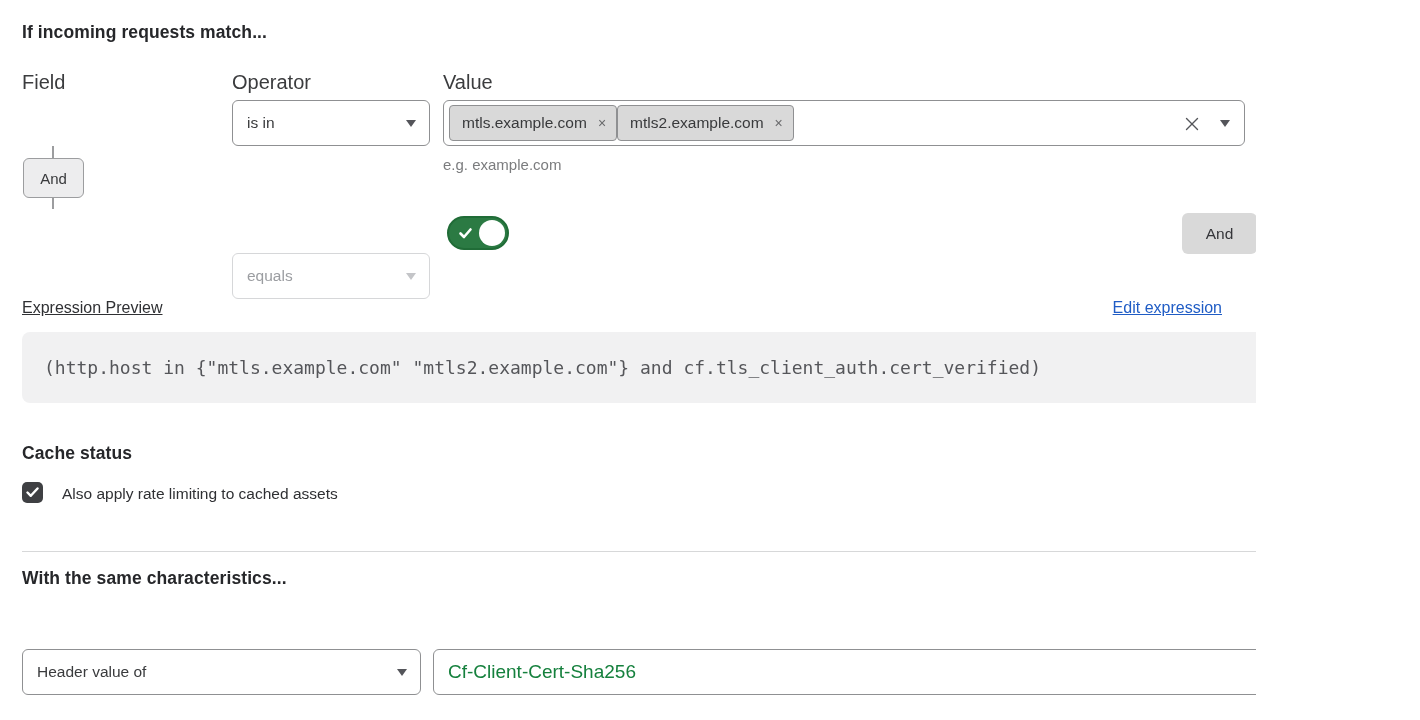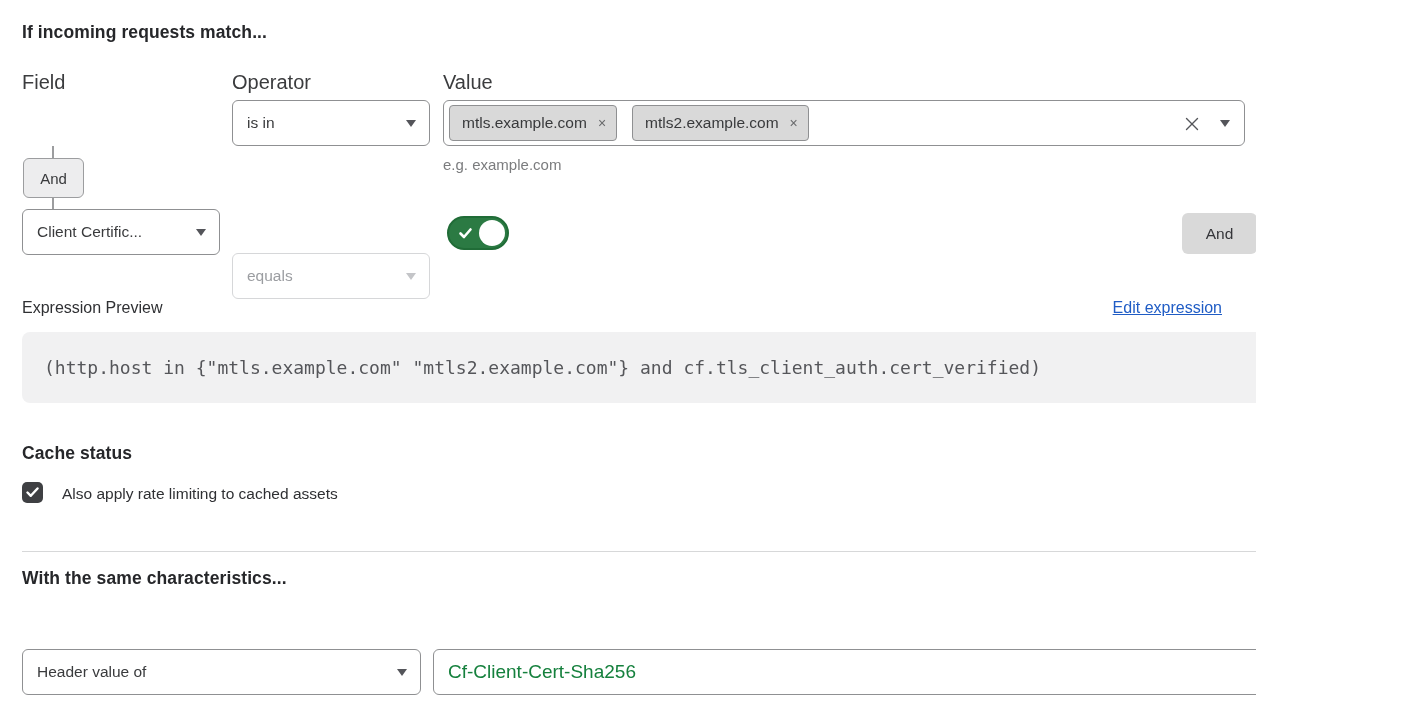--- a/index.html
+++ b/index.html
@@ -12,21 +12,21 @@
   .select { position:absolute; height:46px; background:#fff; border:1px solid #8f9092;
             border-radius:6px; box-sizing:border-box; display:flex; align-items:center;
             padding:0 34px 0 14px; font-size:15.5px; color:#3a3b3d; cursor:pointer; white-space:nowrap; overflow:hidden; }
   .chev { position:absolute; right:13px; top:50%; margin-top:-3px; width:0; height:0;
           border-left:5.5px solid transparent; border-right:5.5px solid transparent; border-top:7px solid #54555a; }
   .select.disabled { border-color:#d6d7d9; color:#9b9da1; cursor:default;margin-top:44px; }
   .select.disabled .chev { border-top-color:#c4c5c8; }
 
   .valuebox { position:absolute; left:443px; top:100px; width:802px; height:46px;
               background:#fff; border:1px solid #8f9092; border-radius:6px; box-sizing:border-box;
-              display:flex; align-items:center; gap:15px; padding:0 72px 0 5px; cursor:text; }
+              display:flex; align-items:center; gap:0; padding:0 72px 0 5px; cursor:text; }
   .tag { display:flex; align-items:center; gap:11px; height:34px; background:#d9d9d9;
          border:1px solid #8f9092; border-radius:4px; padding:0 10px 0 12px;
          font-size:15.5px; color:#393a3c; flex:0 0 auto; }
   .tag .tag-x { font-size:14px; color:#68696b; cursor:pointer; line-height:1; }
   .vb-clear { position:absolute; right:44px; top:15px; width:16px; height:16px; cursor:pointer; }
   .vb-chev { right:14px; }
 
   .hint { position:absolute; left:443px; top:156px; font-size:15px; color:#7b7c7e; }
 
   .conn-line { position:absolute; left:52px; width:2px; background:#9c9d9f; }
@@ -38,21 +38,21 @@
          display:flex; align-items:center; justify-content:center;
          font-size:15.5px; color:#35363a; font-family:inherit; cursor:pointer; }
 
   .xbtn { position:absolute; width:24px; height:24px; cursor:pointer; }
 
   .toggle { position:absolute; left:447px; top:216px; width:58px; height:30px; background:#2b7a43;
             border:2px solid #206c37; border-radius:18px; cursor:pointer; }
   .toggle .knob { position:absolute; top:2px; right:2px; width:26px; height:26px; background:#fff; border-radius:50%; }
   .toggle svg { position:absolute; left:9px; top:8px; }
 
-  .expr-label { position:absolute; left:22px; top:299px; font-size:16px; color:#2f3033; }
+  .expr-label { position:absolute; left:22px; top:299px; font-size:16px; color:#2f3033;text-decoration:underline; }
   .edit-link { position:absolute; right:34px; top:299px; font-size:16px; color:#1f5cc5;
                text-decoration:underline; cursor:pointer; }
   .codeblock { position:absolute; left:22px; top:332px; width:1364px; height:71px; background:#f1f1f2;
                border-radius:8px; box-sizing:border-box; display:flex; align-items:center; padding:0 22px; }
   .codeblock code { font-family:"DejaVu Sans Mono","Liberation Mono",monospace; font-size:18px; color:#55565a; white-space:nowrap; }
 
   .checkbox { position:absolute; left:22px; top:482px; width:21px; height:21px; background:#3f4043;
               border-radius:5px; cursor:pointer; display:flex; align-items:center; justify-content:center; }
   .checkbox-label { position:absolute; left:62px; top:485px; font-size:15.5px; color:#2f3033; }
 
@@ -103,24 +103,20 @@
         <line x1="20" y1="4" x2="4" y2="20" stroke="#3a3b3d" stroke-width="1.7" stroke-linecap="round"></line>
       </svg>
   </span>
 
   <div class="hint">e.g. example.com</div>
 
   <div class="conn-line" style="top:146px; height:12px;"></div>
   <div class="conn-chip">And</div>
   <div class="conn-line" style="top:198px; height:11px;"></div>
 
-  <div class="select" style="left:22px; top:209px; width:198px;">
-    <span>Client Certific...</span>
-    <span class="chev"></span>
-  </div>
   <div class="select disabled" style="left:232px; top:209px; width:198px;">
     <span>equals</span>
     <span class="chev"></span>
   </div>
 
   <div class="toggle">
     <svg width="15" height="15" viewBox="0 0 15 15">
         <polyline points="2.5,7.5 6,11 12.5,3.5" fill="none" stroke="#ffffff" stroke-width="2.6" stroke-linecap="round" stroke-linejoin="round"></polyline>
       </svg>
     <span class="knob"></span>

